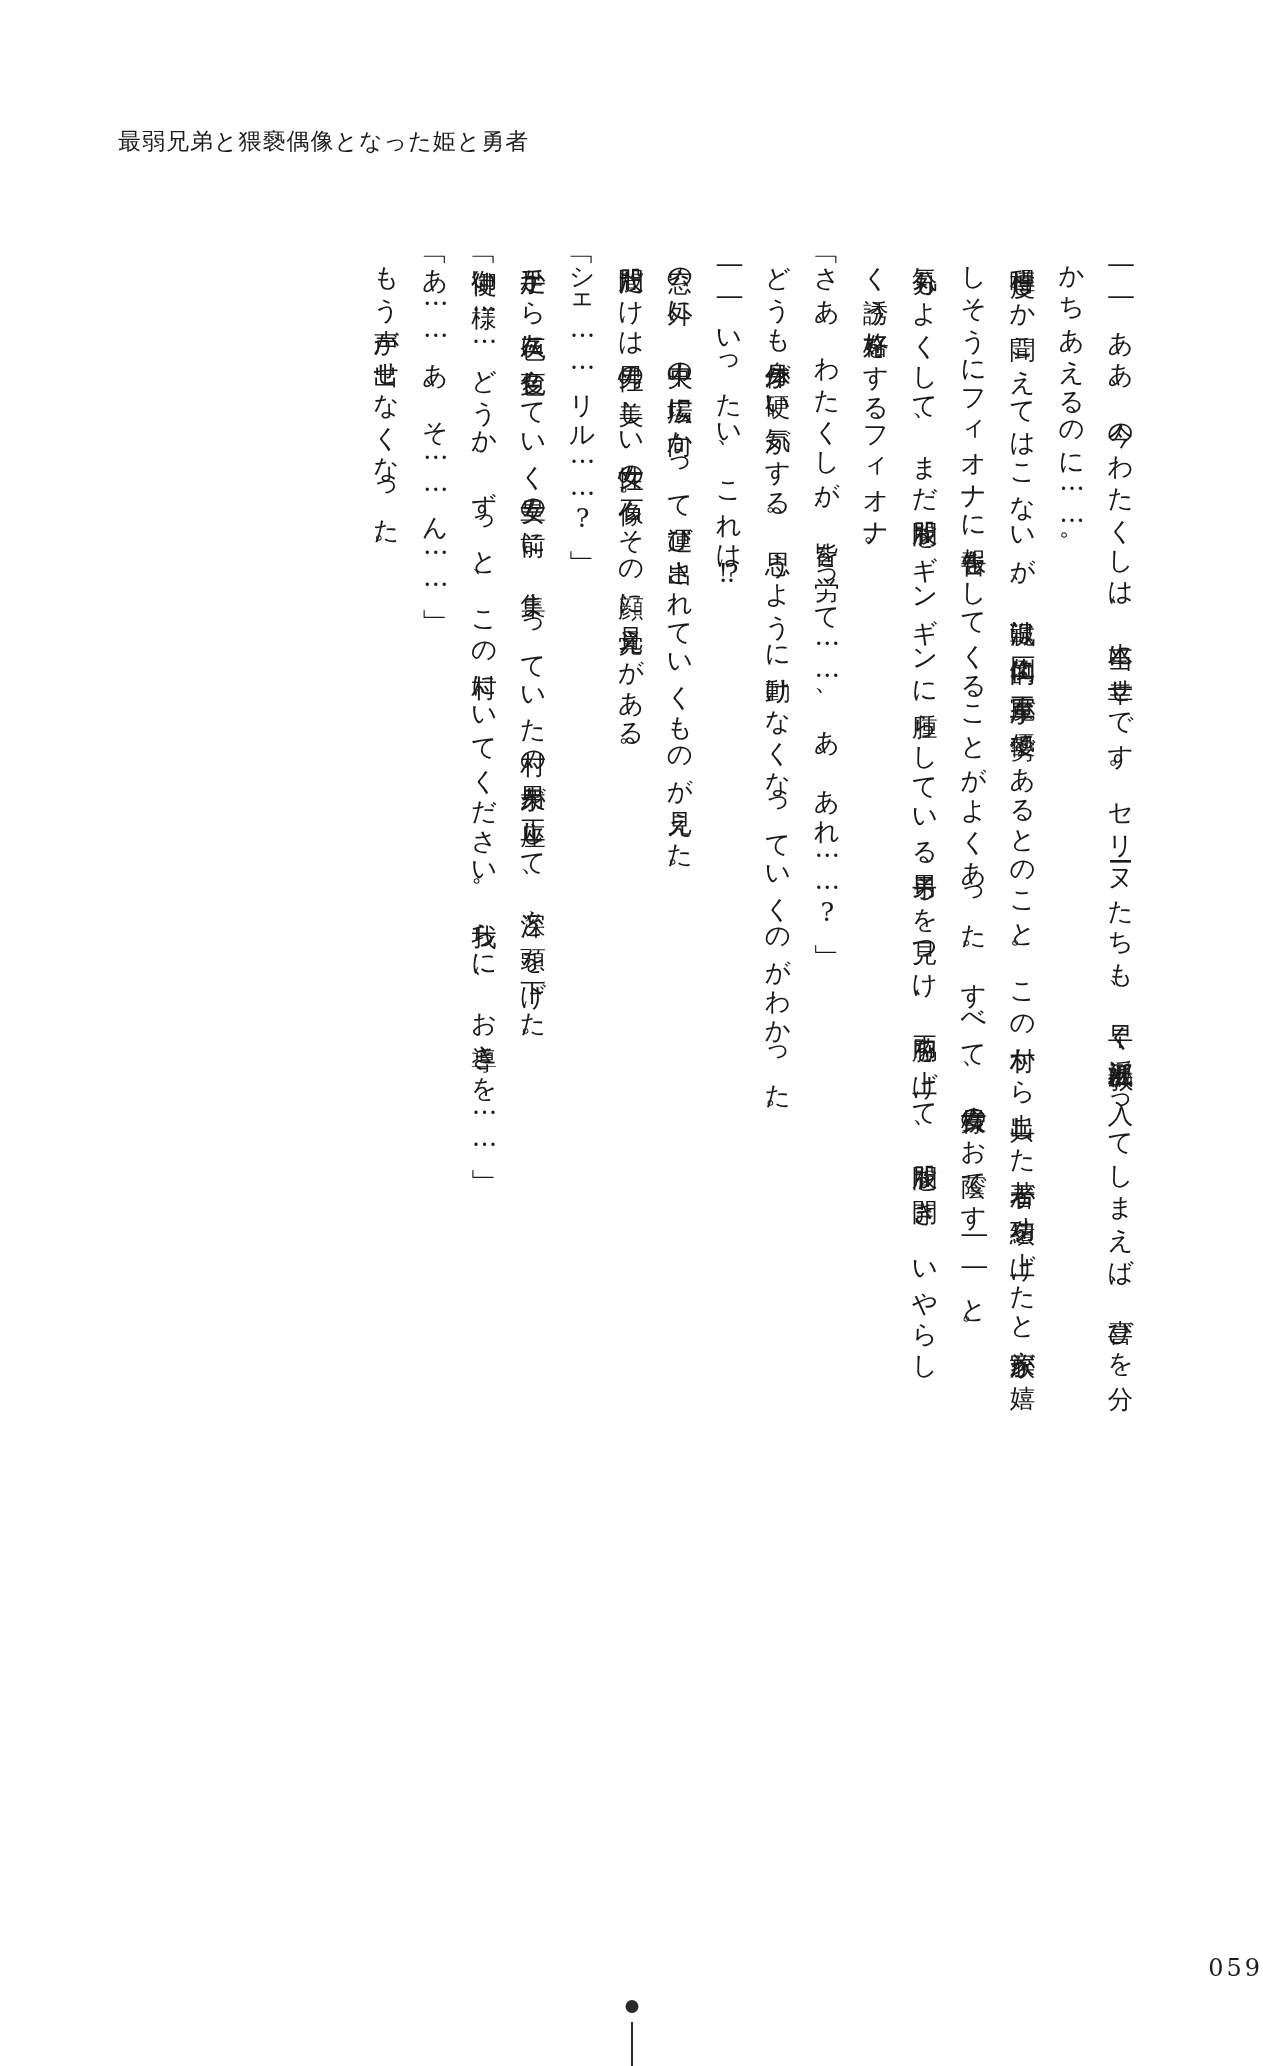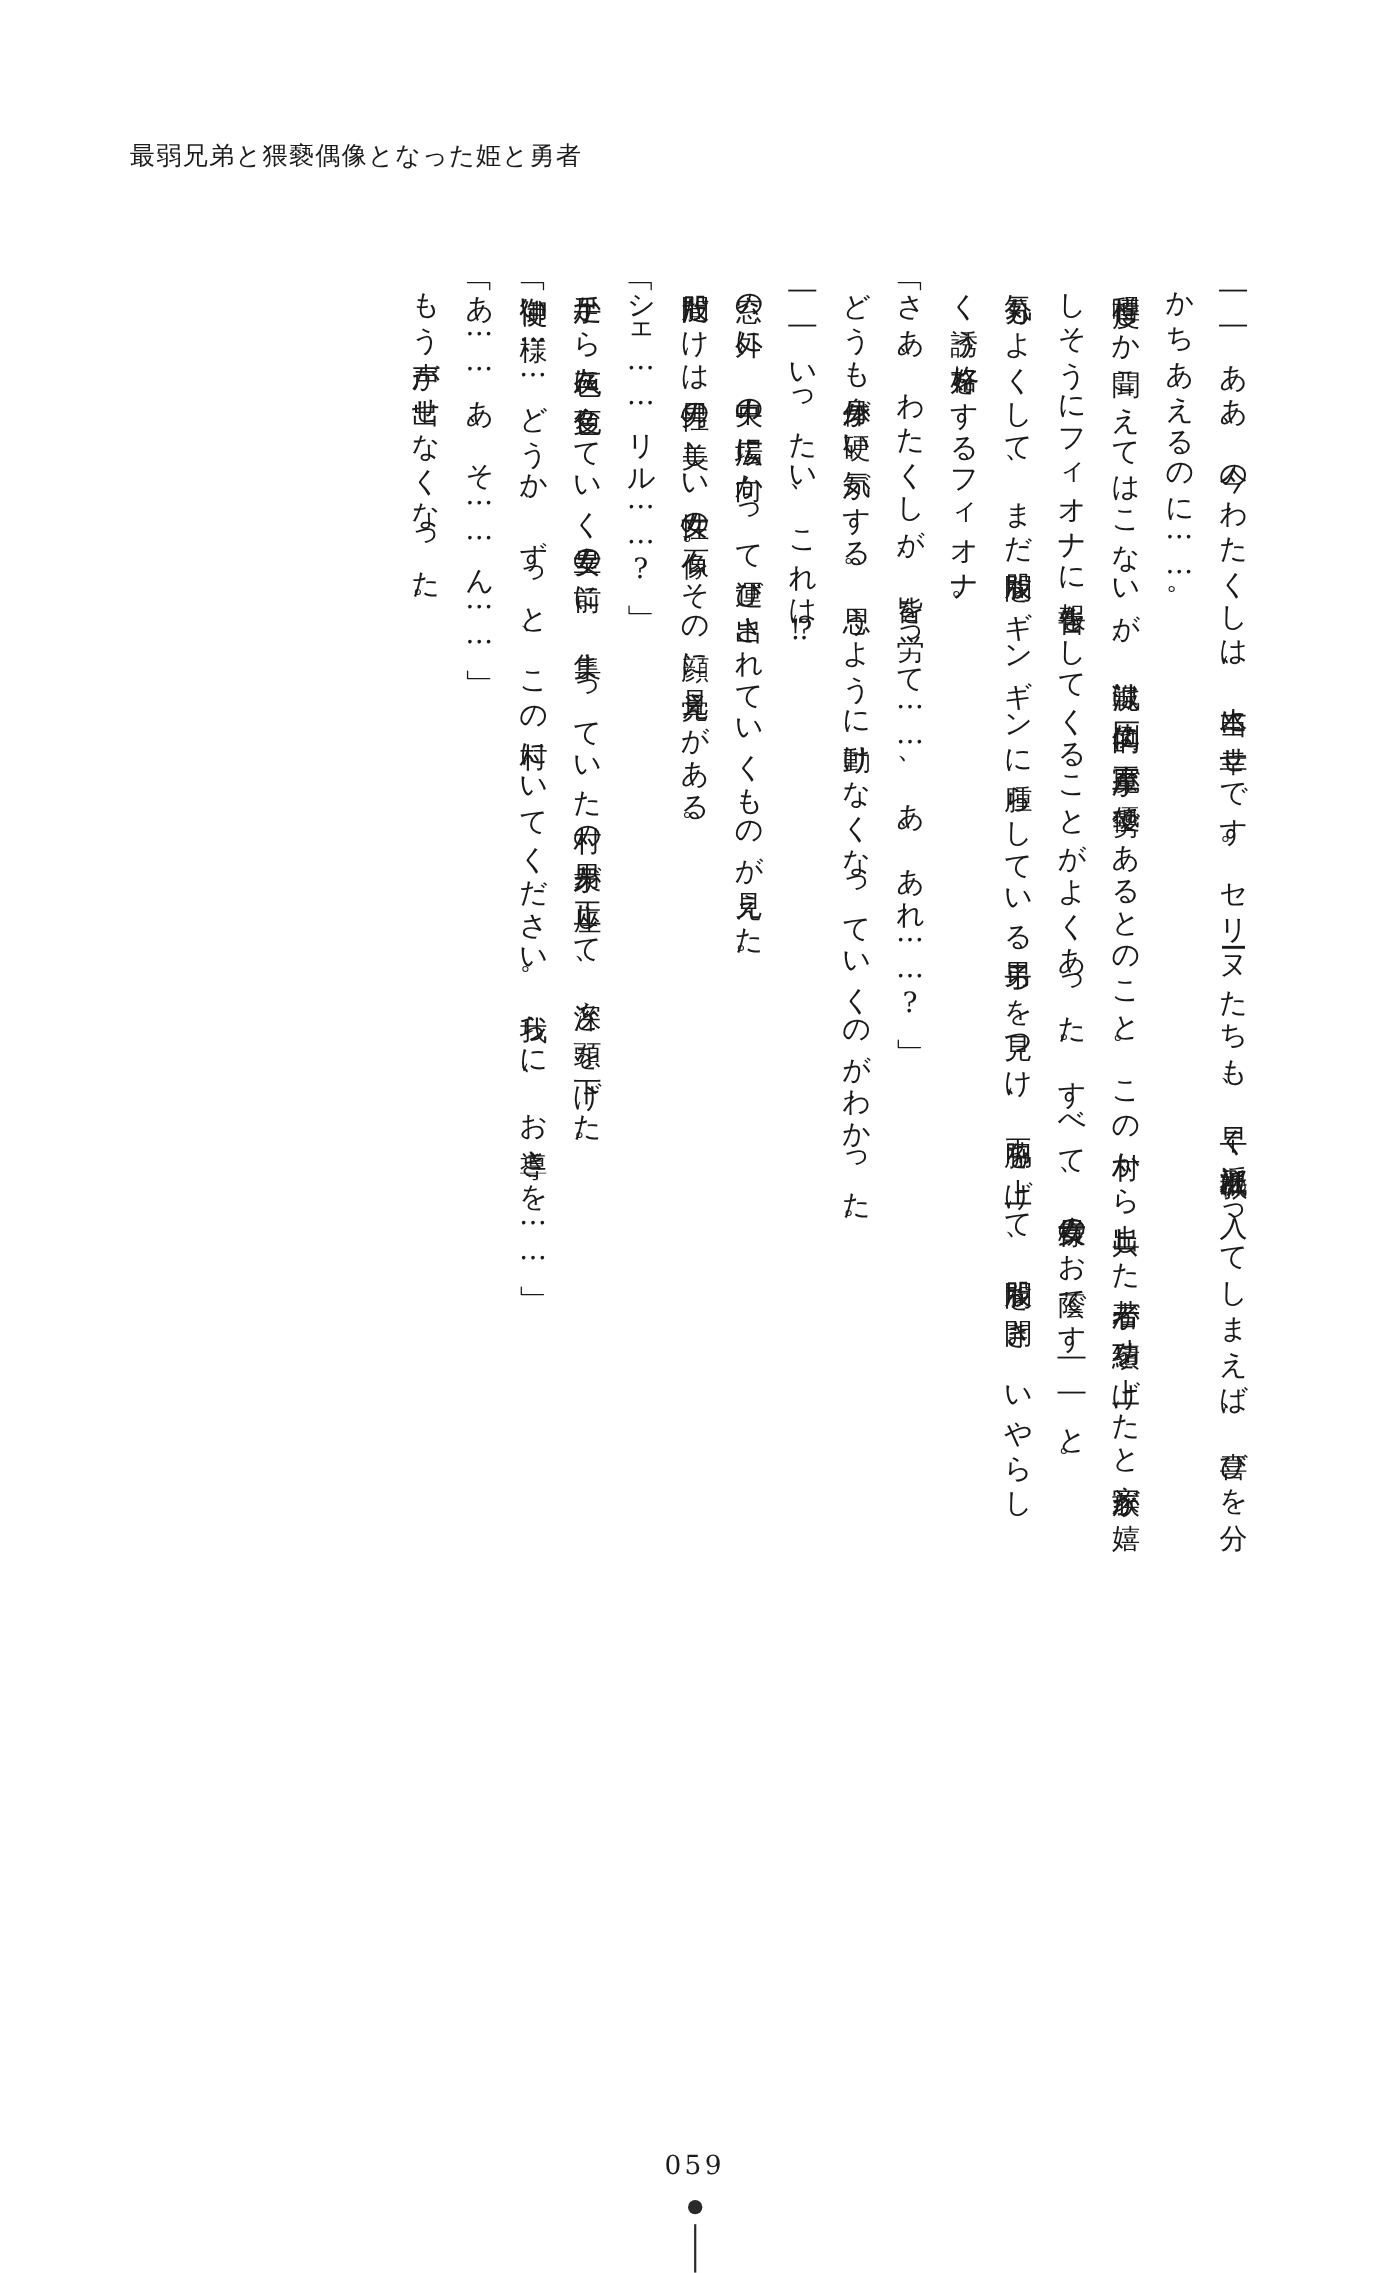--- a/index.html
+++ b/index.html
@@ -65,21 +65,21 @@
   .indent {
     text-indent: 1em;
   }
 
   
   .folio {
     position: absolute;
     left: 0;
     right: 0;
     bottom: 84px;
-    text-align: center;
+    text-align: right;
     font-size: 24px;
     letter-spacing: 3px;
     color: #1c1c1c;
     font-family: "DejaVu Serif", "Liberation Serif", serif;
   }
 
   
   .folio-mark {
     position: absolute;
     left: 50%;

